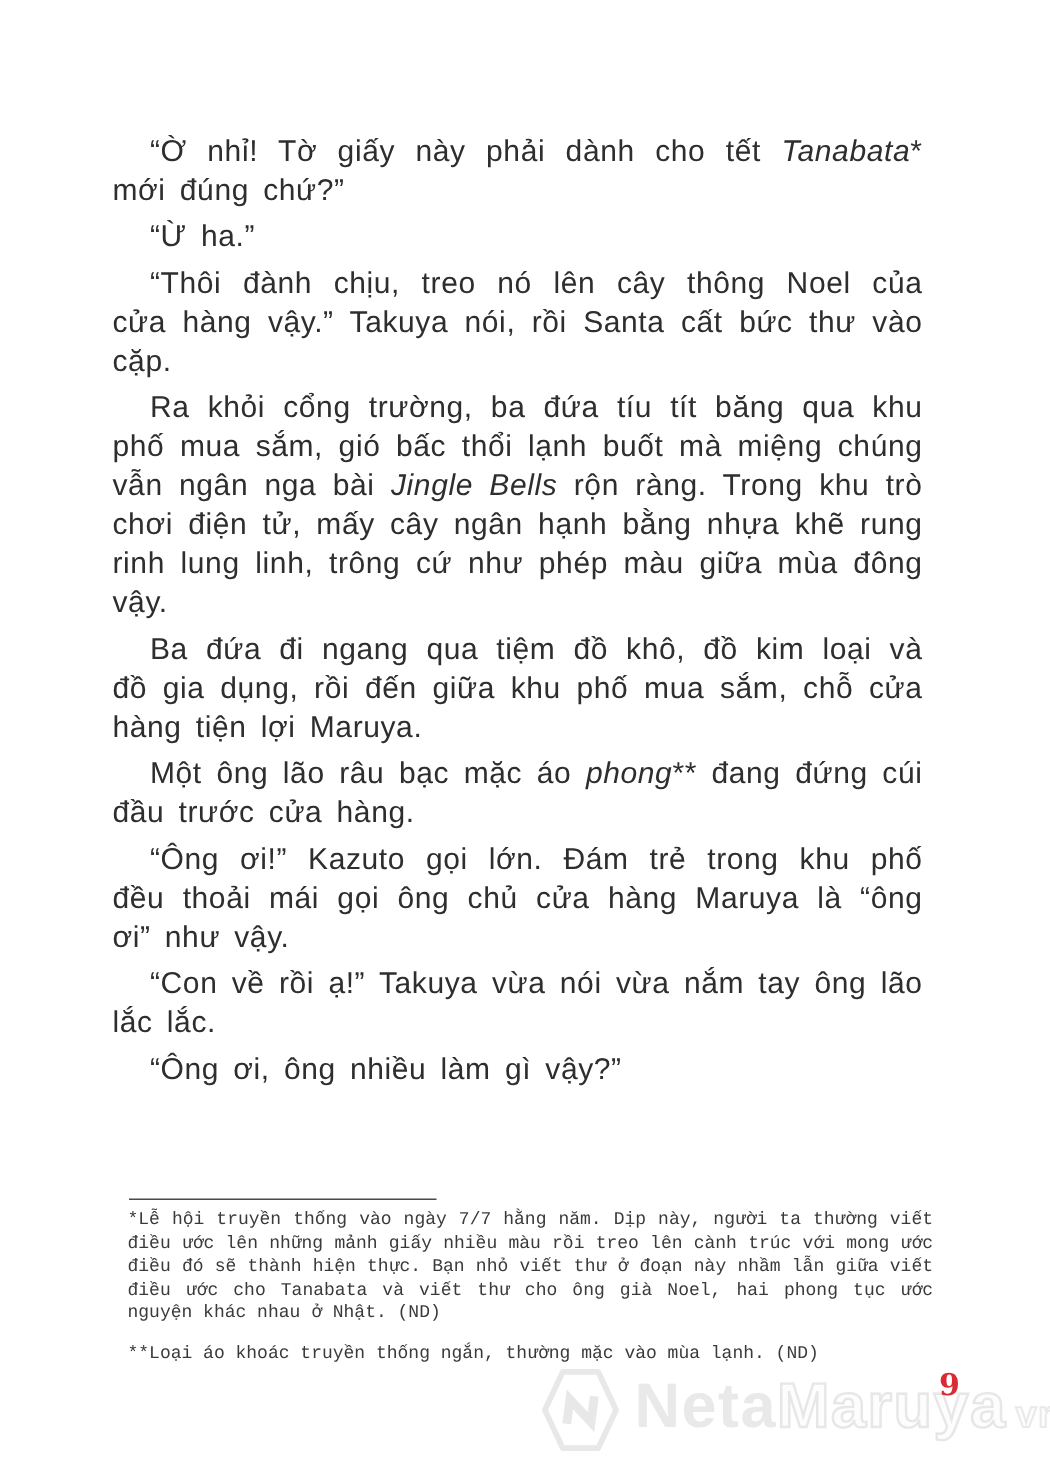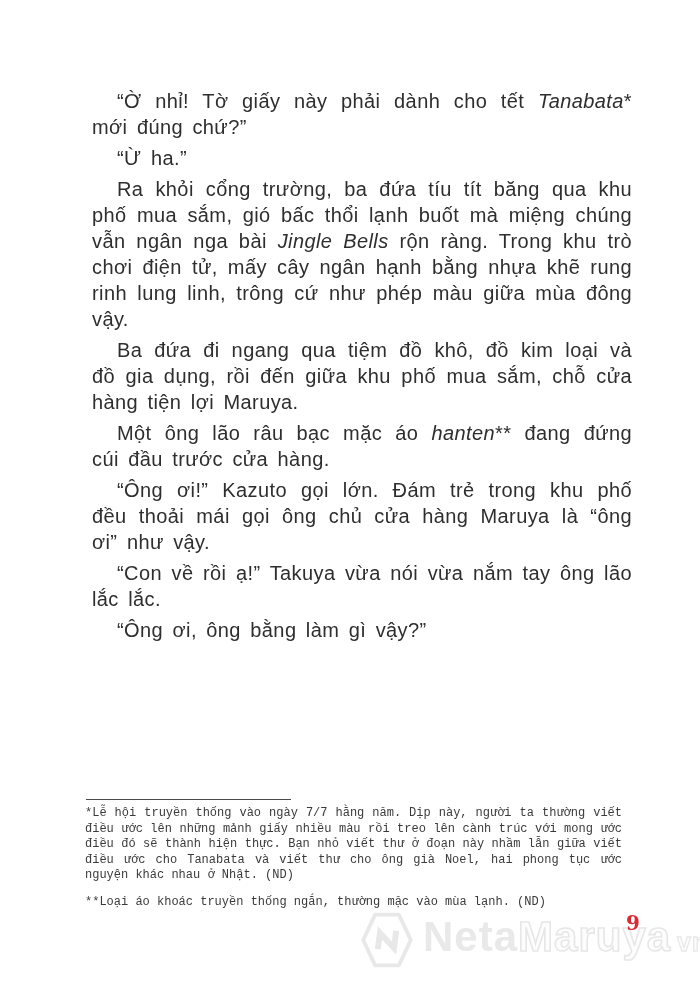--- a/index.html
+++ b/index.html
@@ -11,21 +11,21 @@
     overflow:hidden;
   }
   .page{
     position:absolute;inset:0;
     width:700px;height:983px;
     background:#ffffff;
   }
   
   .text-block{
     position:absolute;
-    left:92px;top:88px;
+    left:75px;top:88px;
     width:540px;
     color:#2e2e2e;
   }
   .para{
     margin:0 0 5px 0;
     font-size:20px;
     line-height:26px;
     text-align:justify;
     text-indent:25px;
     letter-spacing:0.4px;
@@ -93,26 +93,27 @@
   }
 </style>
 </head>
 <body>
 
 <div class="page">
 
   <main class="text-block" style="color: rgb(46, 46, 46);">
       <p class="para"><span>“Ờ nhỉ! Tờ giấy này phải dành cho tết </span><span class="it">Tanabata</span><span>* mới đúng chứ?”</span></p>
       <p class="para"><span>“Ừ ha.”</span></p>
+      <p class="para"><span>“Thôi đành chịu, treo nó lên cây thông Noel của cửa hàng vậy.” Takuya nói, rồi Santa cất bức thư vào cặp.</span></p>
       <p class="para"><span>Ra khỏi cổng trường, ba đứa tíu tít băng qua khu phố mua sắm, gió bấc thổi lạnh buốt mà miệng chúng vẫn ngân nga bài </span><span class="it">Jingle Bells</span><span> rộn ràng. Trong khu trò chơi điện tử, mấy cây ngân hạnh bằng nhựa khẽ rung rinh lung linh, trông cứ như phép màu giữa mùa đông vậy.</span></p>
       <p class="para"><span>Ba đứa đi ngang qua tiệm đồ khô, đồ kim loại và đồ gia dụng, rồi đến giữa khu phố mua sắm, chỗ cửa hàng tiện lợi Maruya.</span></p>
-      <p class="para"><span>Một ông lão râu bạc mặc áo </span><span class="it">hanten</span><span>** đang đứng cúi đầu trước cửa hàng.</span></p>
+      <p class="para"><span>Một ông lão râu bạc mặc áo </span><span class="it">phong</span><span>** đang đứng cúi đầu trước cửa hàng.</span></p>
       <p class="para"><span>“Ông ơi!” Kazuto gọi lớn. Đám trẻ trong khu phố đều thoải mái gọi ông chủ cửa hàng Maruya là “ông ơi” như vậy.</span></p>
       <p class="para"><span>“Con về rồi ạ!” Takuya vừa nói vừa nắm tay ông lão lắc lắc.</span></p>
-      <p class="para"><span>“Ông ơi, ông bằng làm gì vậy?”</span></p>
+      <p class="para"><span>“Ông ơi, ông nhiều làm gì vậy?”</span></p>
     </main>
 
   <section class="footnotes">
     <div class="fn-rule"></div>
     <p class="footnote">*Lễ hội truyền thống vào ngày 7/7 hằng năm. Dịp này, người ta thường viết điều ước lên những mảnh giấy nhiều màu rồi treo lên cành trúc với mong ước điều đó sẽ thành hiện thực. Bạn nhỏ viết thư ở đoạn này nhầm lẫn giữa viết điều ước cho Tanabata và viết thư cho ông già Noel, hai phong tục ước nguyện khác nhau ở Nhật. (ND)</p>
     <p class="footnote">**Loại áo khoác truyền thống ngắn, thường mặc vào mùa lạnh. (ND)</p>
   </section>
 
   <div class="watermark">
     <svg class="wm-logo" viewBox="0 0 100 104" aria-hidden="true">

